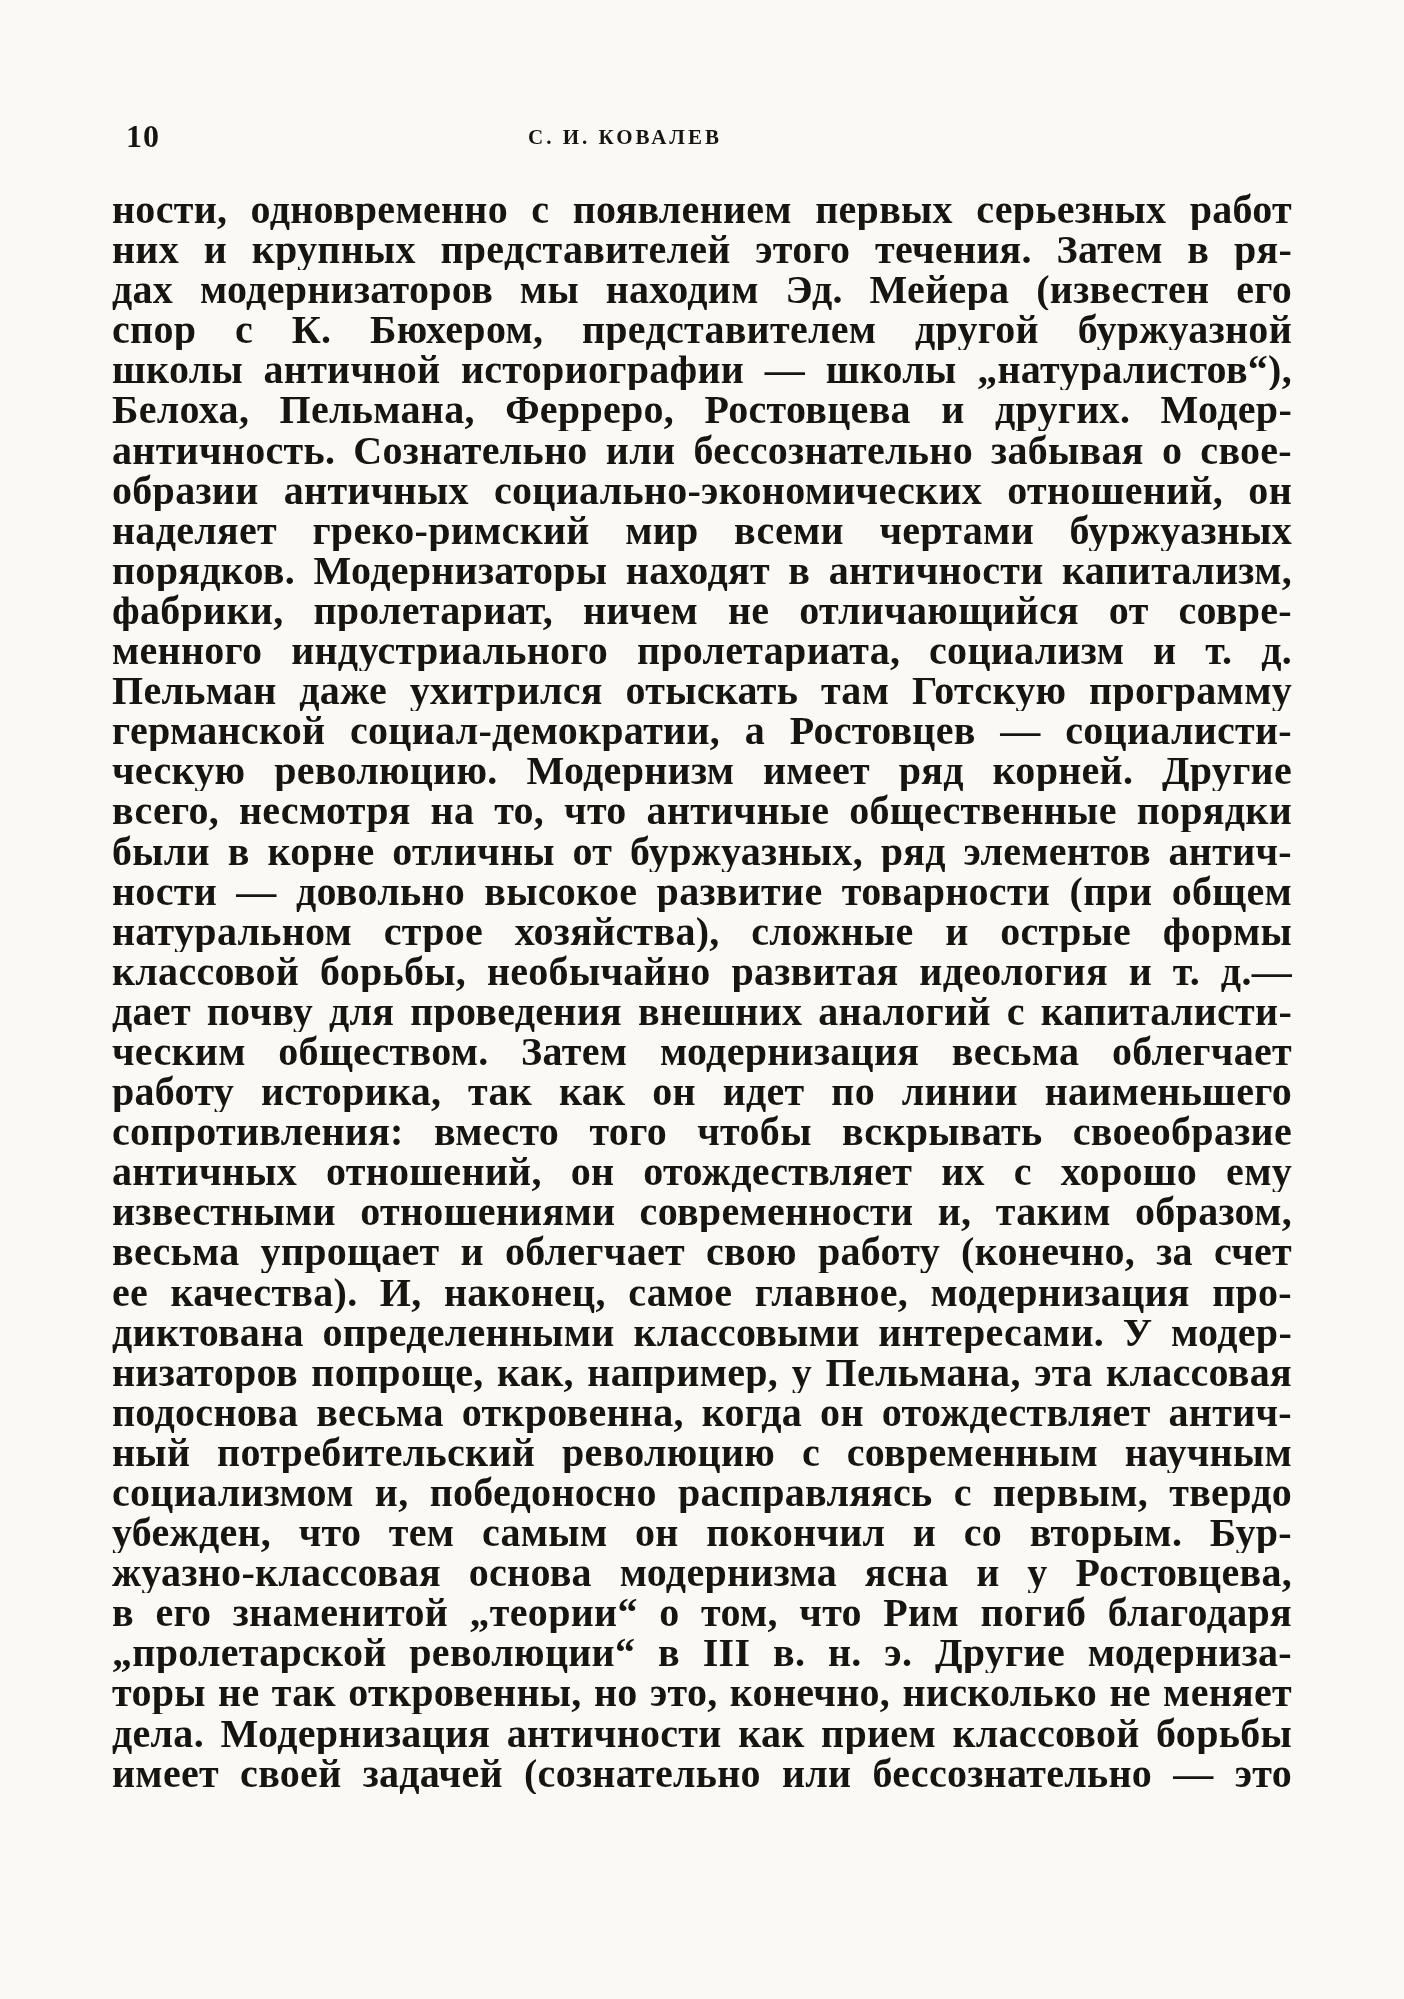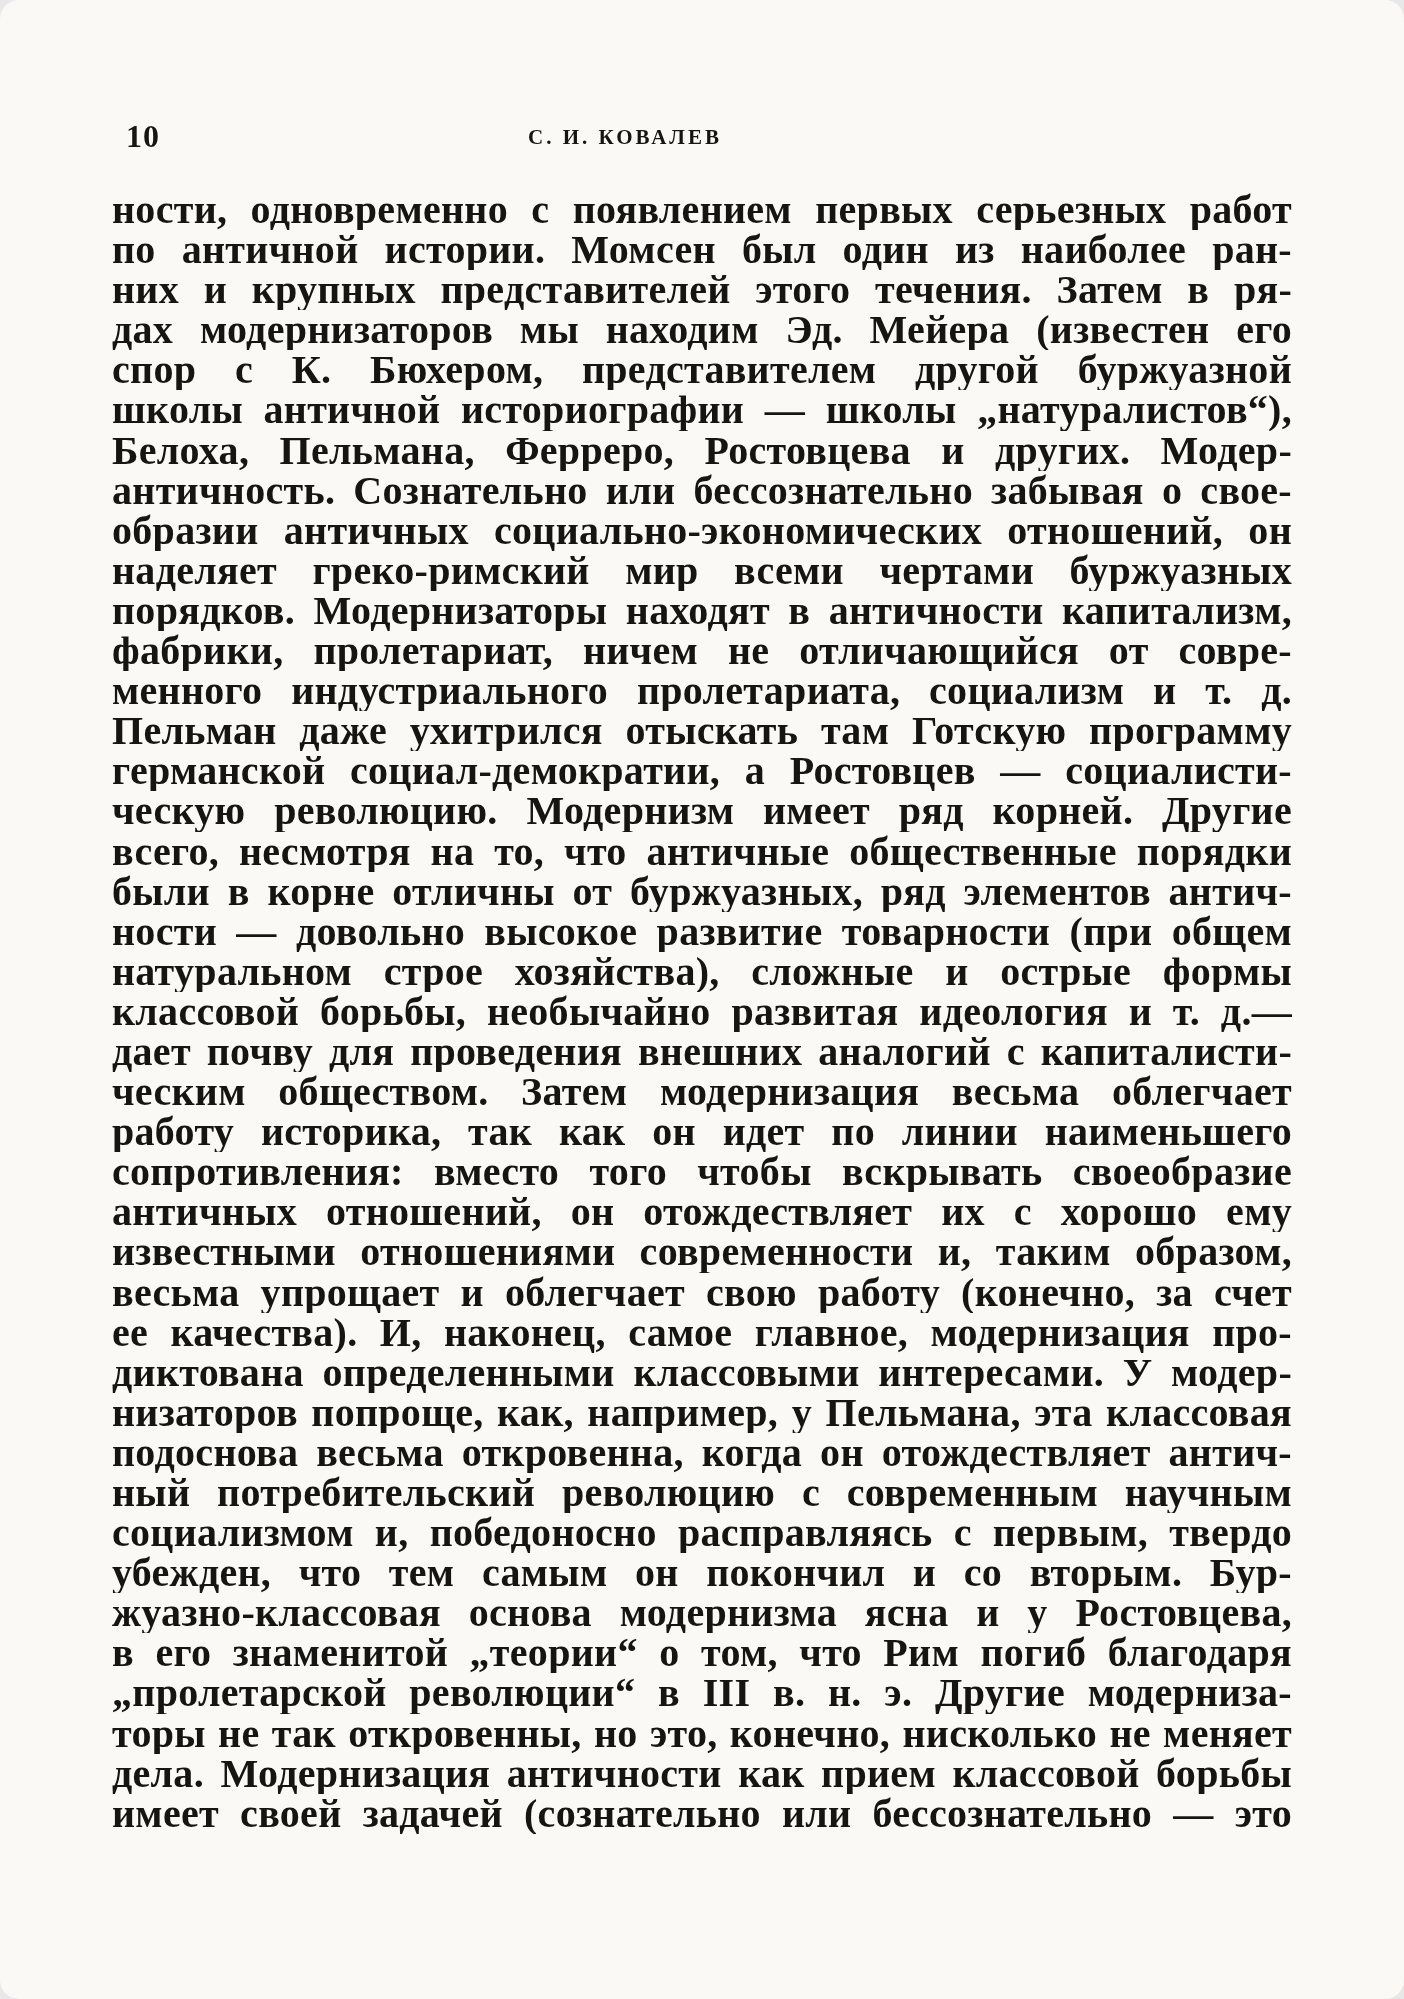--- a/index.html
+++ b/index.html
@@ -9,21 +9,20 @@
   }
   .page {
     position: relative;
     width: 1404px;
     height: 1999px;
     margin: 0 auto;
     background: #faf9f6;
     color: #171512;
     font-family: "Liberation Serif", "DejaVu Serif", serif;
     overflow: hidden;
-    border-radius: 19px;
   }
   .running-head {
     position: absolute;
     top: 118px;
     left: 0;
     width: 100%;
     height: 42px;
   }
   .page-number {
     position: absolute;
@@ -72,21 +71,20 @@
 </head>
 <body>
 
 <div class="page">
   <div class="running-head">
     <span class="page-number">10</span>
     <span class="head-title">С. И. КОВАЛЕВ</span>
   </div>
   <div class="text-block">
       <div class="line">ности, одновременно с появлением первых серьезных работ</div>
-      <div class="line">по античной истории. Момсен был один из наиболее ран-</div>
       <div class="line">них и крупных представителей этого течения. Затем в ря-</div>
       <div class="line">дах модернизаторов мы находим Эд. Мейера (известен его</div>
       <div class="line">спор с К. Бюхером, представителем другой буржуазной</div>
       <div class="line">школы античной историографии — школы „натуралистов“),</div>
       <div class="line">Белоха, Пельмана, Ферреро, Ростовцева и других. Модер-</div>
       <div class="line">античность. Сознательно или бессознательно забывая о свое-</div>
       <div class="line">образии античных социально-экономических отношений, он</div>
       <div class="line">наделяет греко-римский мир всеми чертами буржуазных</div>
       <div class="line">порядков. Модернизаторы находят в античности капитализм,</div>
       <div class="line">фабрики, пролетариат, ничем не отличающийся от совре-</div>

